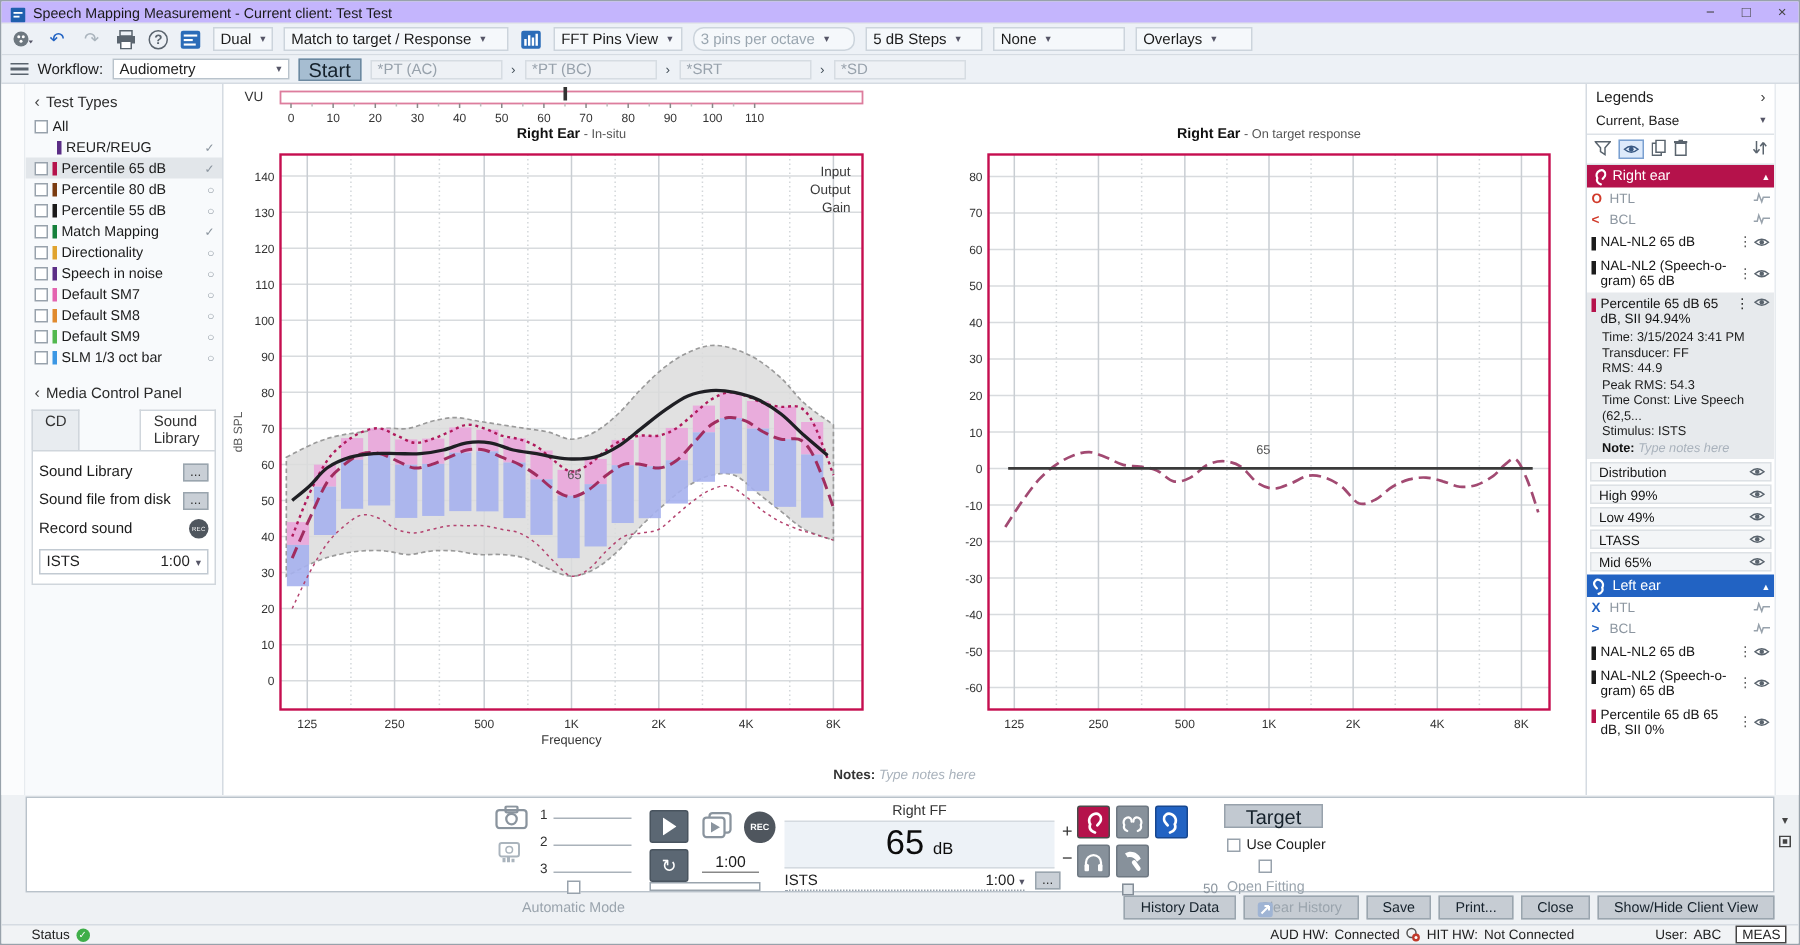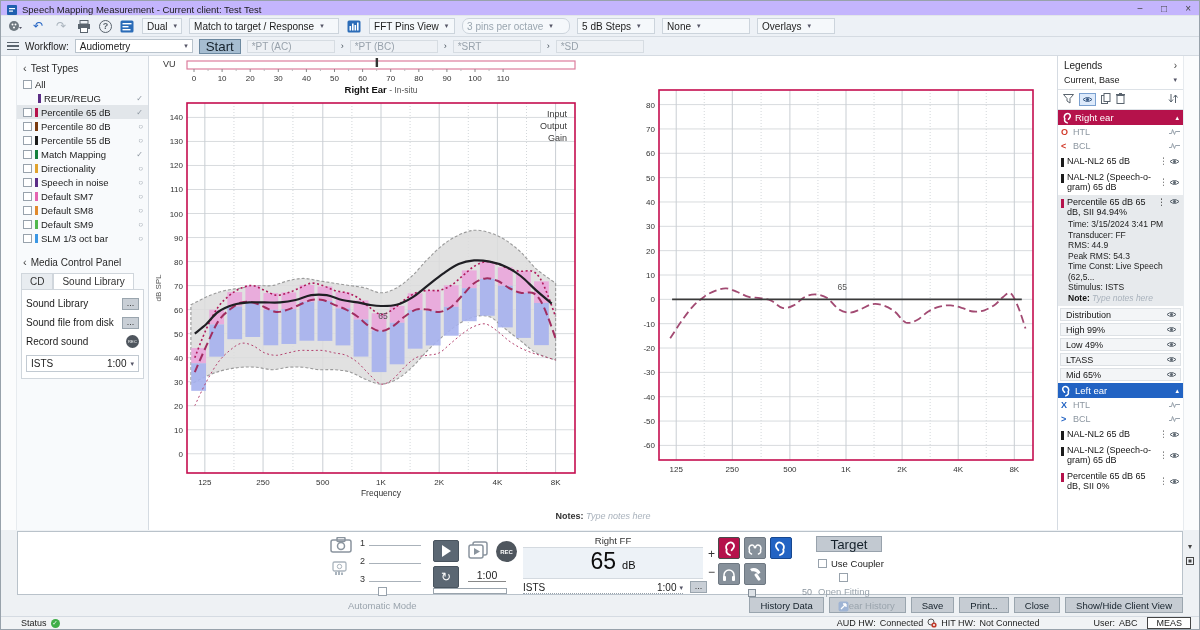--- a/index.html
+++ b/index.html
@@ -42,21 +42,21 @@
   .panel-head { display:flex; align-items:center; gap:4px; padding:3px 6px; color:#2a2a2a; font-size:10px; }
   .panel-head .back { color:#444; font-size:11px; }
   .tt-row { display:flex; align-items:center; height:14px; padding:0 5px 0 6px; gap:3px; }
   .tt-row.sel { background:#e2e6ea; }
   .cb { width:9px; height:9px; border:1px solid #98a2ac; background:#fff; flex:0 0 auto; }
   .indent { width:12px; flex:0 0 auto; }
   .tbar { width:3px; height:9px; flex:0 0 auto; }
   .tlabel { flex:1; white-space:nowrap; overflow:hidden; font-size:9.5px; color:#1c1c1c; }
   .tmark { width:10px; text-align:right; font-size:8px; color:#8a949e; }
   .media { margin-top:8px; }
-  .tabs { display:flex; margin:2px 4px 0 4px; }
+  .tabs { display:flex; margin:2px 4px 0 4px;gap:40px; }
   .tab { padding:2px 8px; border:1px solid #d0d6dc; border-bottom:none; background:#e8ecf0; color:#333; }
   .tab.active { background:#fff; position:relative; z-index:2; }
   .media-body { background:#fff; border:1px solid #d0d6dc; margin:0 4px; padding:4px 4px 6px 4px; }
   .m-row { display:flex; align-items:center; height:19px; }
   .m-row .lbl { flex:1; color:#1c1c1c; }
   .dotsbtn { width:17px; height:12px; background:#c9cfd6; border:1px solid #9aa5ae; text-align:center; line-height:8px; color:#333; font-size:9px; }
   .recbadge { width:13px; height:13px; border-radius:50%; background:#4f565e; color:#fff; font-size:4px; display:flex; align-items:center; justify-content:center; letter-spacing:.2px; }
   .stimbox { margin-top:4px; border:1px solid #c2cad2; height:17px; display:flex; align-items:center; padding:0 4px; background:#fff; }
   .stimbox .dur { margin-left:auto; display:flex; gap:4px; align-items:center; }
   .stimbox .arr { font-size:7px; color:#556; }
@@ -126,21 +126,21 @@
   .ckrow.dis { color:#9aa4ad;flex-direction:column; }
   .gutter-icons { position:absolute; right:5px; top:541px; display:flex; flex-direction:column; gap:6px; align-items:center; color:#444; }
 
   .actions { flex:0 0 auto; height:20px; background:#eef1f4; display:flex; justify-content:flex-end; align-items:center; gap:5px; padding:0 16px 2px 0; }
   .abtn { height:16px; background:#c6ccd3; border:1px solid #9aa5ae; color:#15212b; font-size:9.5px; padding:0 10px; font-family:"Liberation Sans",sans-serif; }
   .abtn.disabled { color:#9aa4ad; }
 
   .statusbar { flex:0 0 auto; height:13px; background:#f1f3f5; border-top:1px solid #d5dbe2; display:flex; align-items:center; font-size:9px; color:#1c1c1c; padding:0 8px 0 20px; gap:4px; }
   .greenck { width:9px; height:9px; border-radius:50%; background:#3fae49; color:#fff; font-size:6.5px; display:inline-flex; align-items:center; justify-content:center; }
   .sb-right { margin-left:auto; display:flex; align-items:center; gap:4px; }
-  .meas { border:1px solid #444; padding:0 8px; margin-left:6px; background:#fff; }
+  .meas { border:1px solid #444; padding:0 3px; margin-left:6px; background:#fff; }
   .sb-gap { width:46px; }
   svg text { font-family:"Liberation Sans",sans-serif; }
 </style>
 </head>
 <body>
 
 <div class="window">
 
   <div class="titlebar">
     <svg class="appicon" viewBox="0 0 10 10">
@@ -505,20 +505,21 @@
               <path d="M43.8,275.1C45.7,270.7 51.5,257.1 55.4,248.7C59.3,240.3 63.2,230.6 67.0,224.6C70.9,218.6 74.8,215.8 78.7,212.6C82.6,209.4 86.4,206.6 90.3,205.4C94.2,204.2 98.1,204.6 102.0,205.4C105.8,206.2 109.7,208.6 113.6,210.2C117.5,211.8 121.4,214.6 125.2,215.0C129.1,215.4 133.0,213.8 136.9,212.6C140.8,211.4 144.6,209.4 148.5,207.8C152.4,206.2 156.3,203.8 160.2,203.0C164.0,202.2 167.9,202.2 171.8,203.0C175.7,203.8 179.6,206.2 183.4,207.8C187.3,209.4 191.2,210.6 195.1,212.6C199.0,214.6 202.8,217.0 206.7,219.8C210.6,222.6 214.5,227.0 218.4,229.4C222.2,231.8 226.1,234.2 230.0,234.2C233.9,234.2 237.8,231.8 241.6,229.4C245.5,227.0 249.4,222.6 253.3,219.8C257.2,217.0 261.0,213.8 264.9,212.6C268.8,211.4 272.7,212.2 276.6,212.6C280.4,213.0 284.3,215.4 288.2,215.0C292.1,214.6 296.0,213.0 299.8,210.2C303.7,207.4 307.6,202.2 311.5,198.2C315.4,194.2 319.2,189.0 323.1,186.2C327.0,183.4 330.9,181.8 334.8,181.4C338.6,181.0 342.5,182.2 346.4,183.8C350.3,185.4 354.2,189.0 358.0,191.0C361.9,193.0 365.8,195.0 369.7,195.8C373.6,196.6 378.1,194.6 381.3,195.8C384.6,197.0 386.5,199.0 389.1,203.0C391.7,207.0 394.3,213.4 396.8,219.8C399.4,226.2 403.3,237.9 404.6,241.5" fill="none" stroke="#a12d60" stroke-width="2" stroke-dasharray="8 4"></path>
               <path d="M43.8,236.6C45.7,235.0 51.5,230.6 55.4,227.0C59.3,223.4 62.5,218.2 67.0,215.0C71.6,211.8 77.4,209.4 82.6,207.8C87.7,206.2 92.9,205.8 98.1,205.4C103.3,205.0 108.4,205.4 113.6,205.4C118.8,205.4 123.9,205.8 129.1,205.4C134.3,205.0 139.5,204.2 144.6,203.0C149.8,201.8 155.0,199.0 160.2,198.2C165.3,197.4 170.5,197.4 175.7,198.2C180.9,199.0 186.0,201.8 191.2,203.0C196.4,204.2 202.2,204.6 206.7,205.4C211.2,206.2 214.5,207.2 218.4,207.8C222.2,208.4 225.5,209.0 230.0,209.0C234.5,209.0 240.3,209.2 245.5,207.8C250.7,206.4 255.9,203.8 261.0,200.6C266.2,197.4 271.4,192.6 276.6,188.6C281.7,184.6 286.9,180.2 292.1,176.6C297.3,173.0 302.4,169.2 307.6,167.0C312.8,164.8 317.9,163.8 323.1,163.4C328.3,163.0 333.5,163.6 338.6,164.6C343.8,165.6 349.0,167.0 354.2,169.4C359.3,171.8 364.5,175.0 369.7,179.0C374.9,183.0 380.0,188.8 385.2,193.4C390.4,198.0 398.1,204.4 400.7,206.6" fill="none" stroke="#1f1f24" stroke-width="2.2" stroke-dasharray=""></path>
               <text x="231.94" y="222.23376623376623" text-anchor="middle" font-size="8.5" fill="#555">65</text>
               <text x="416" y="20" text-anchor="end" font-size="9" fill="#3a3a3a">Input</text>
               <text x="416" y="32" text-anchor="end" font-size="9" fill="#3a3a3a">Output</text>
               <text x="416" y="44" text-anchor="end" font-size="9" fill="#3a3a3a">Gain</text>
               <rect x="36" y="6" width="388" height="370" fill="none" stroke="#c50e4f" stroke-width="1.6"></rect>
             </svg>
         </div>
         <div class="chart-block cb-right">
+          <div class="chart-title"><b>Right Ear</b><span class="sub"> - On target response</span></div>
           <svg id="chart1" width="412" height="404">
               <rect x="34" y="6" width="374" height="370" fill="#ffffff"></rect>
               <line x1="34" y1="361.39473684210526" x2="408" y2="361.39473684210526" stroke="#d8dbde" stroke-width="1"></line>
               <text x="30" y="364.39473684210526" text-anchor="end" font-size="8" fill="#333">-60</text>
               <line x1="34" y1="337.0526315789474" x2="408" y2="337.0526315789474" stroke="#d8dbde" stroke-width="1"></line>
               <text x="30" y="340.0526315789474" text-anchor="end" font-size="8" fill="#333">-50</text>
               <line x1="34" y1="312.7105263157895" x2="408" y2="312.7105263157895" stroke="#d8dbde" stroke-width="1"></line>
               <text x="30" y="315.7105263157895" text-anchor="end" font-size="8" fill="#333">-40</text>
               <line x1="34" y1="288.3684210526316" x2="408" y2="288.3684210526316" stroke="#d8dbde" stroke-width="1"></line>
               <text x="30" y="291.3684210526316" text-anchor="end" font-size="8" fill="#333">-30</text>

